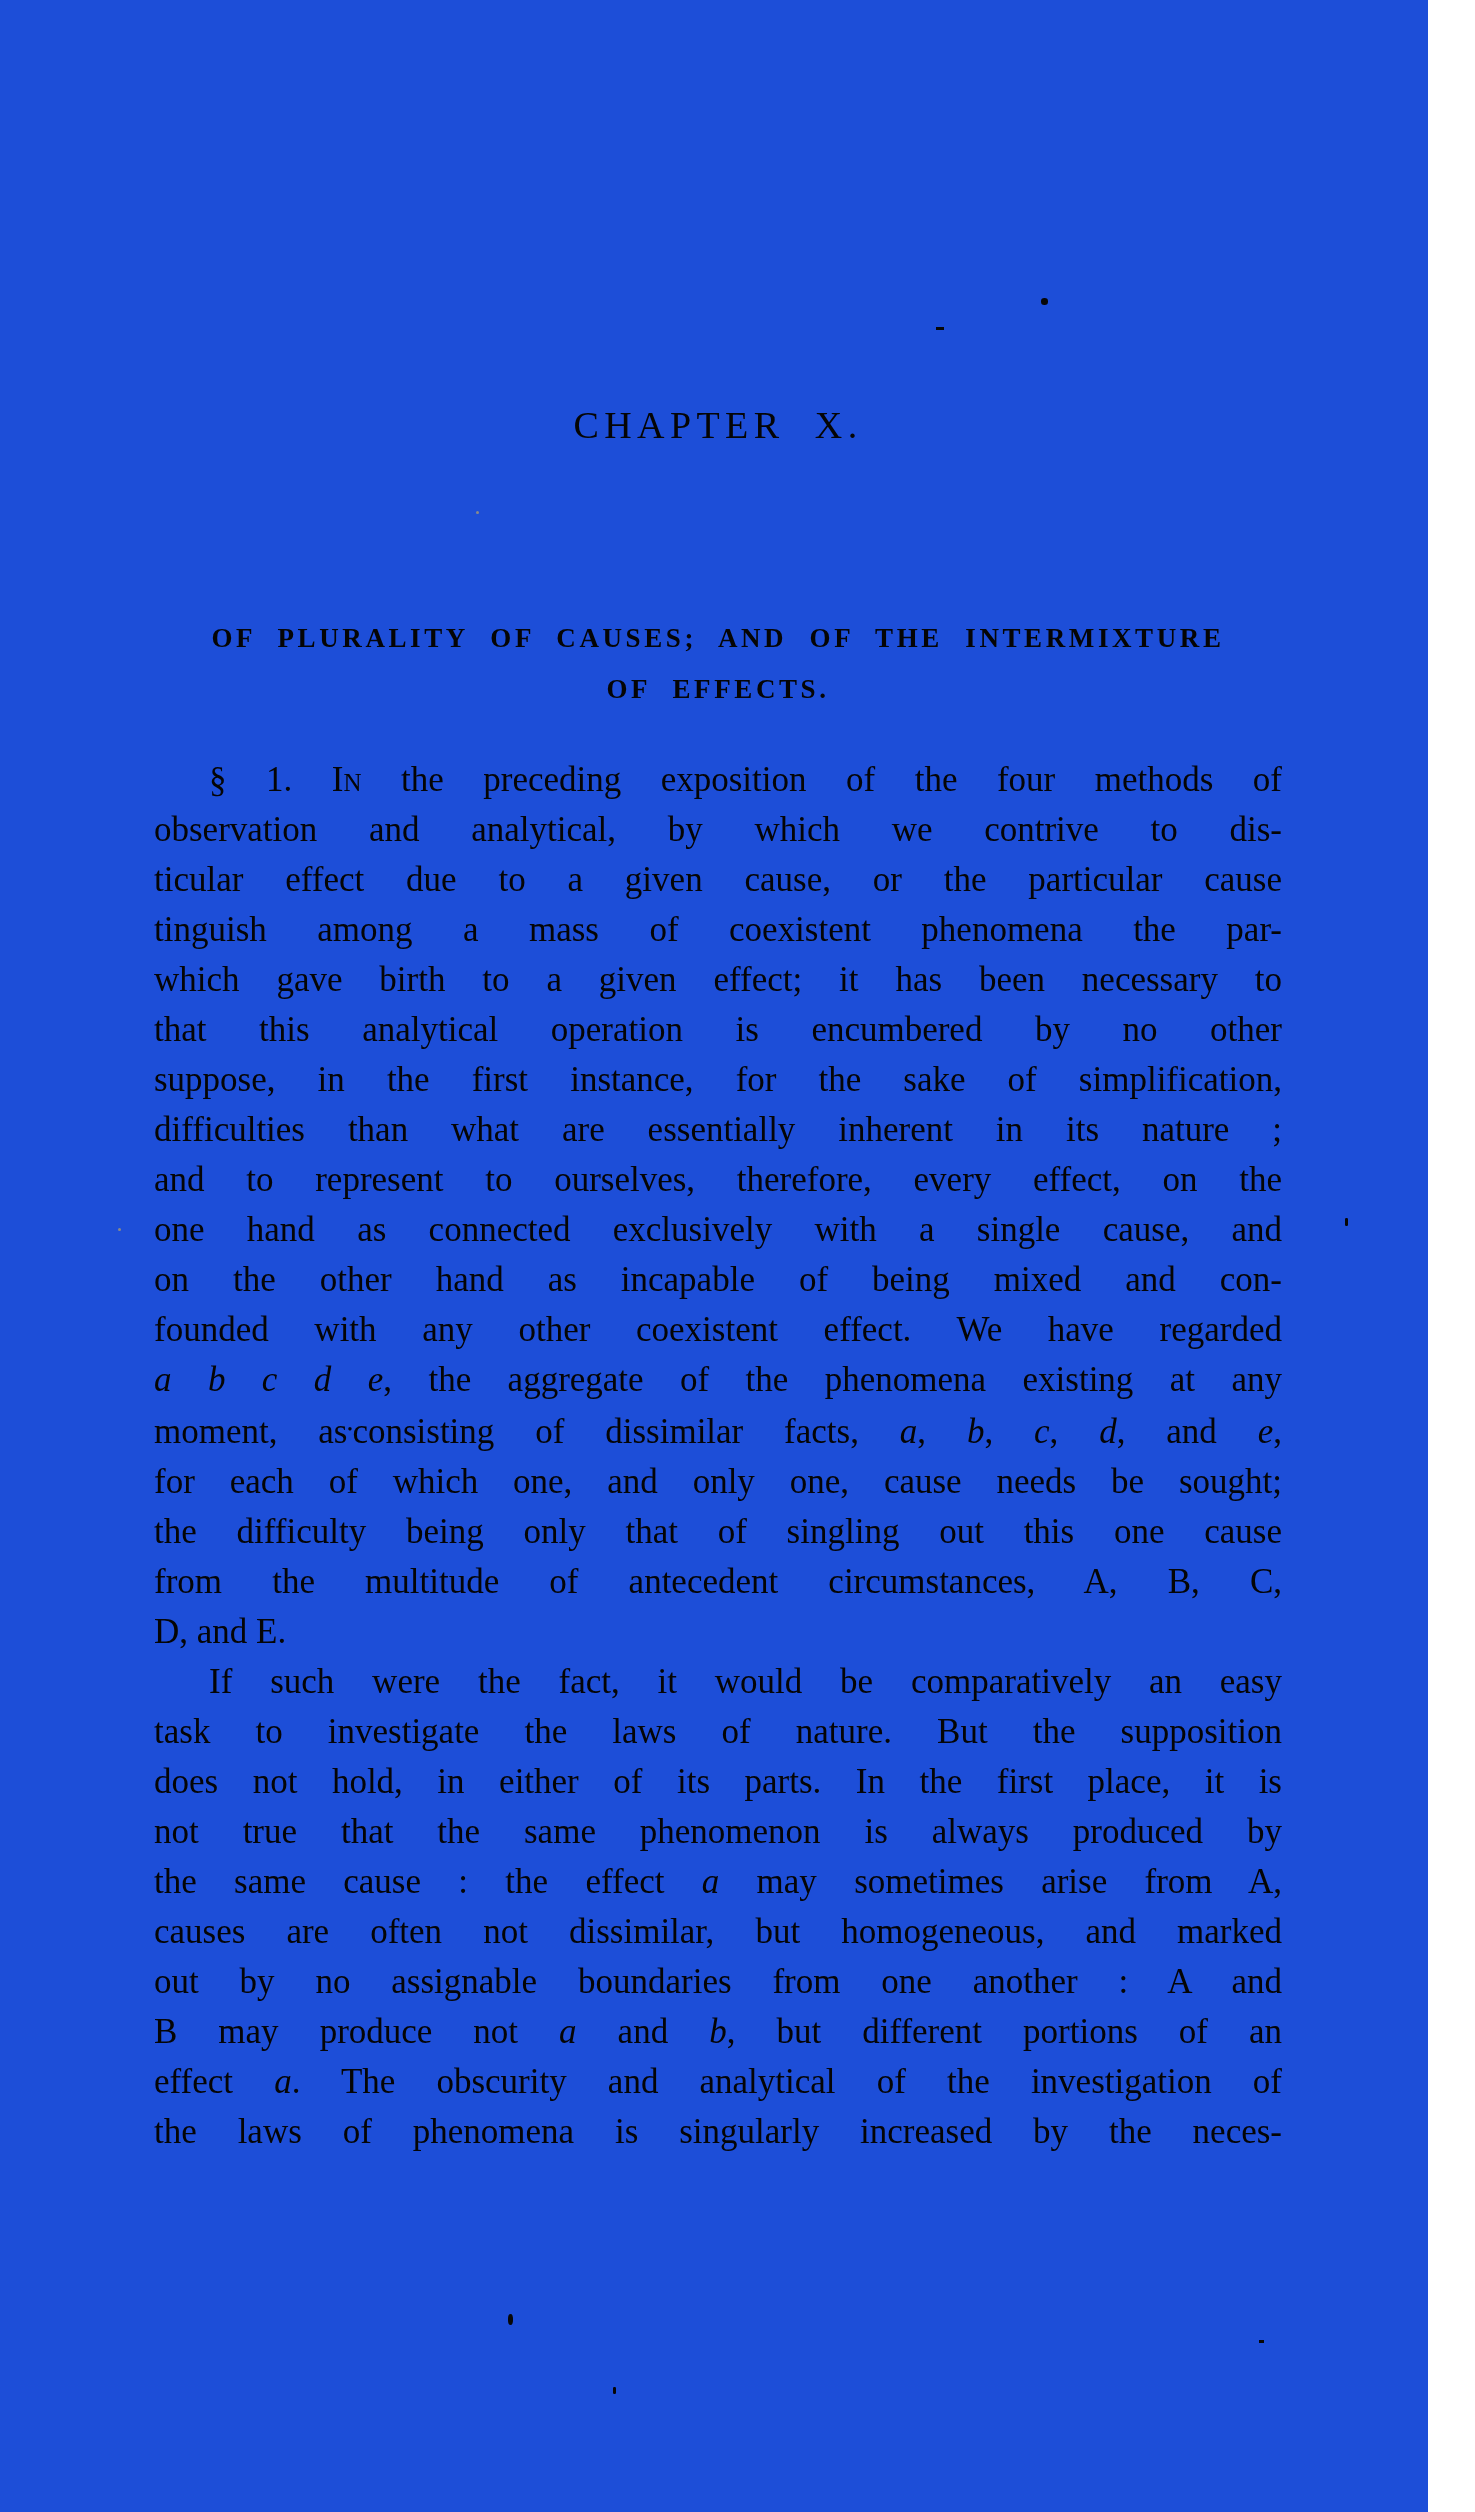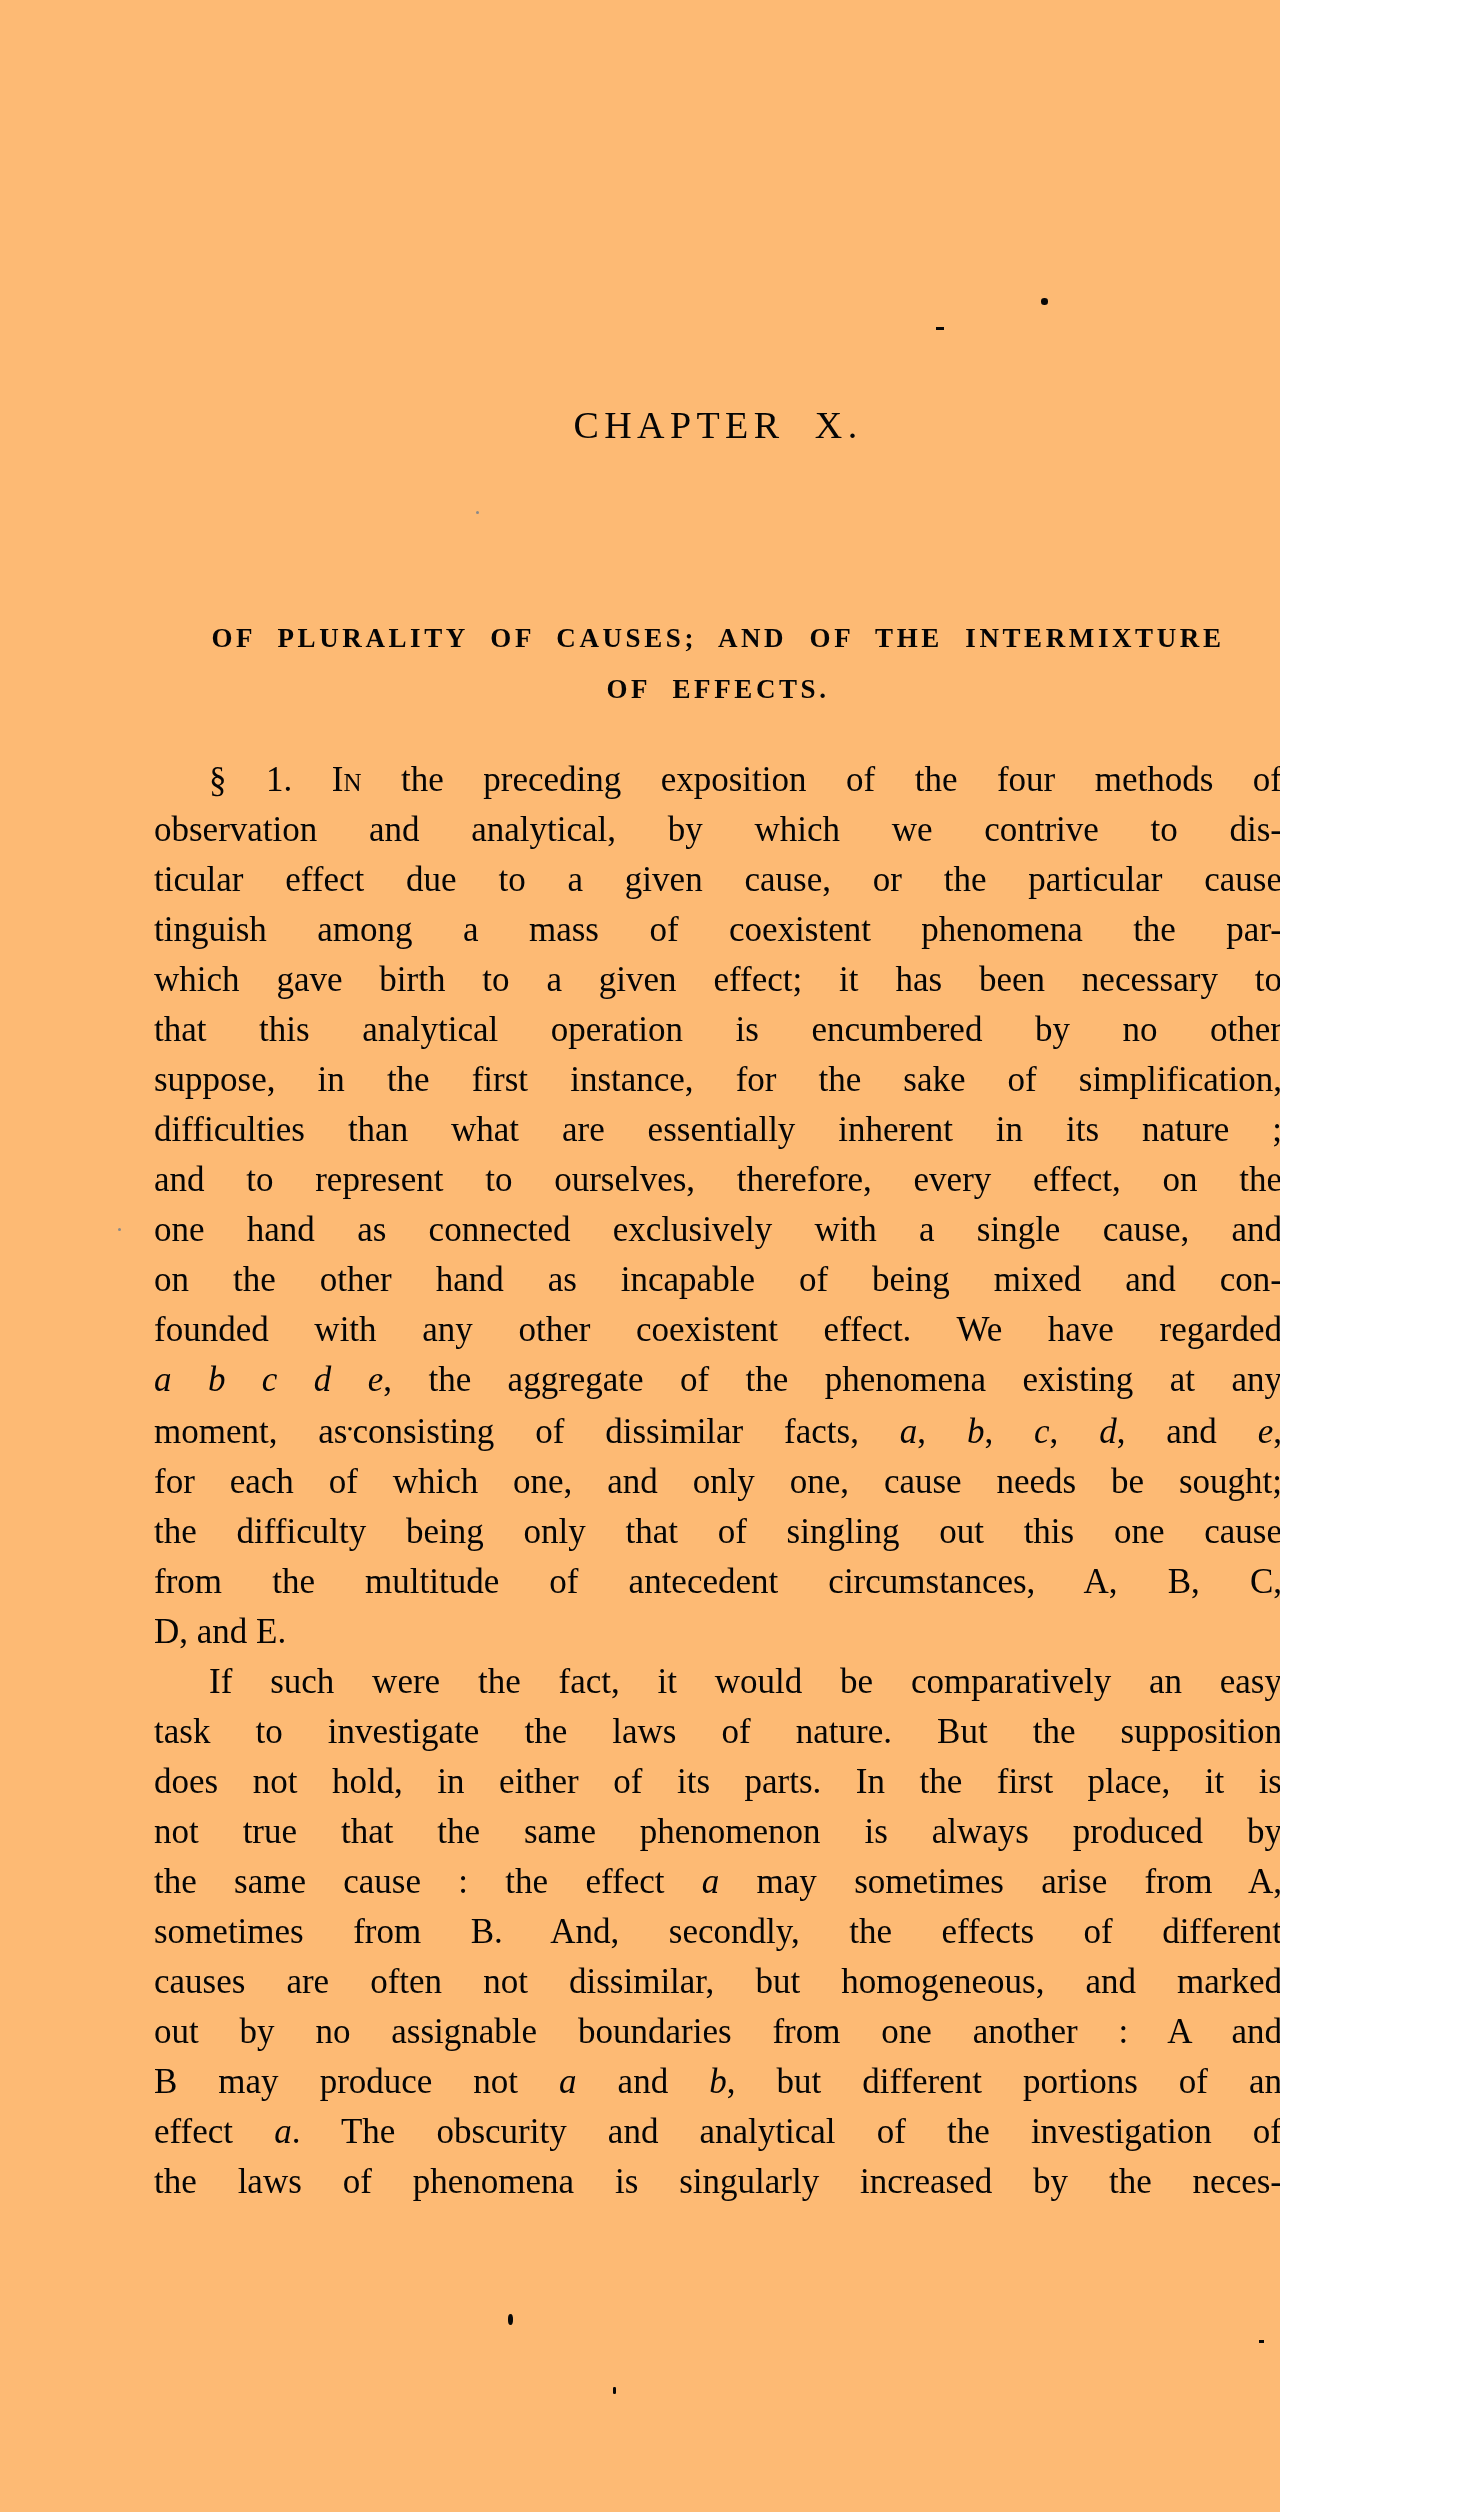--- a/index.html
+++ b/index.html
@@ -5,22 +5,22 @@
   html, body { margin: 0; padding: 0; }
   body {
     width: 1476px; height: 2512px;
     background: #ffffff;
     font-family: "Liberation Serif", "DejaVu Serif", serif;
     color: #050505;
     overflow: hidden;
   }
   .page {
     position: relative;
-    width: 1280px; height: 2512px;
-    background: #fdba74;
+    width: 1428px; height: 2512px;
+    background: #1d4ed8;
     overflow: hidden;
   }
   .chapter-title {
     position: absolute;
     top: 403px; left: 154px; width: 1128px;
     text-align: center;
     font-size: 38px;
     letter-spacing: 5.4px;
     word-spacing: 15.5px;
     white-space: nowrap;
@@ -85,21 +85,20 @@
     <div class="line"><span>for each of which one, and only one, cause needs be sought;</span></div>
     <div class="line"><span>the difficulty being only that of singling out this one cause</span></div>
     <div class="line"><span>from the multitude of antecedent circumstances, A, B, C,</span></div>
     <div class="line end"><span>D, and E.</span></div>
 
     <div class="line indent"><span>If such were the fact, it would be comparatively an easy</span></div>
     <div class="line"><span>task to investigate the laws of nature.  But the supposition</span></div>
     <div class="line"><span>does not hold, in either of its parts.  In the first place, it is</span></div>
     <div class="line"><span>not true that the same phenomenon is always produced by</span></div>
     <div class="line"><span>the same cause :  the effect </span><span class="r-i">a</span><span> may sometimes arise from A,</span></div>
-    <div class="line"><span>sometimes from B.  And, secondly, the effects of different</span></div>
     <div class="line"><span>causes are often not dissimilar, but homogeneous, and marked</span></div>
     <div class="line"><span>out by no assignable boundaries from one another :  A and</span></div>
     <div class="line"><span>B may produce not </span><span class="r-i">a</span><span> and </span><span class="r-i">b</span><span>, but different portions of an</span></div>
     <div class="line"><span>effect </span><span class="r-i">a</span><span>.  The obscurity and analytical of the investigation of</span></div>
     <div class="line"><span>the laws of phenomena is singularly increased by the neces-</span></div>
   </div>
 
   <div class="speck" style="left:1041px;top:298px;width:6.6px;height:6.6px;border-radius:50%"></div>
   <div class="speck" style="left:936px;top:327px;width:7.7px;height:3px"></div>
   <div class="speck faint" style="left:476px;top:511px;width:3px;height:3px;border-radius:50%"></div>

